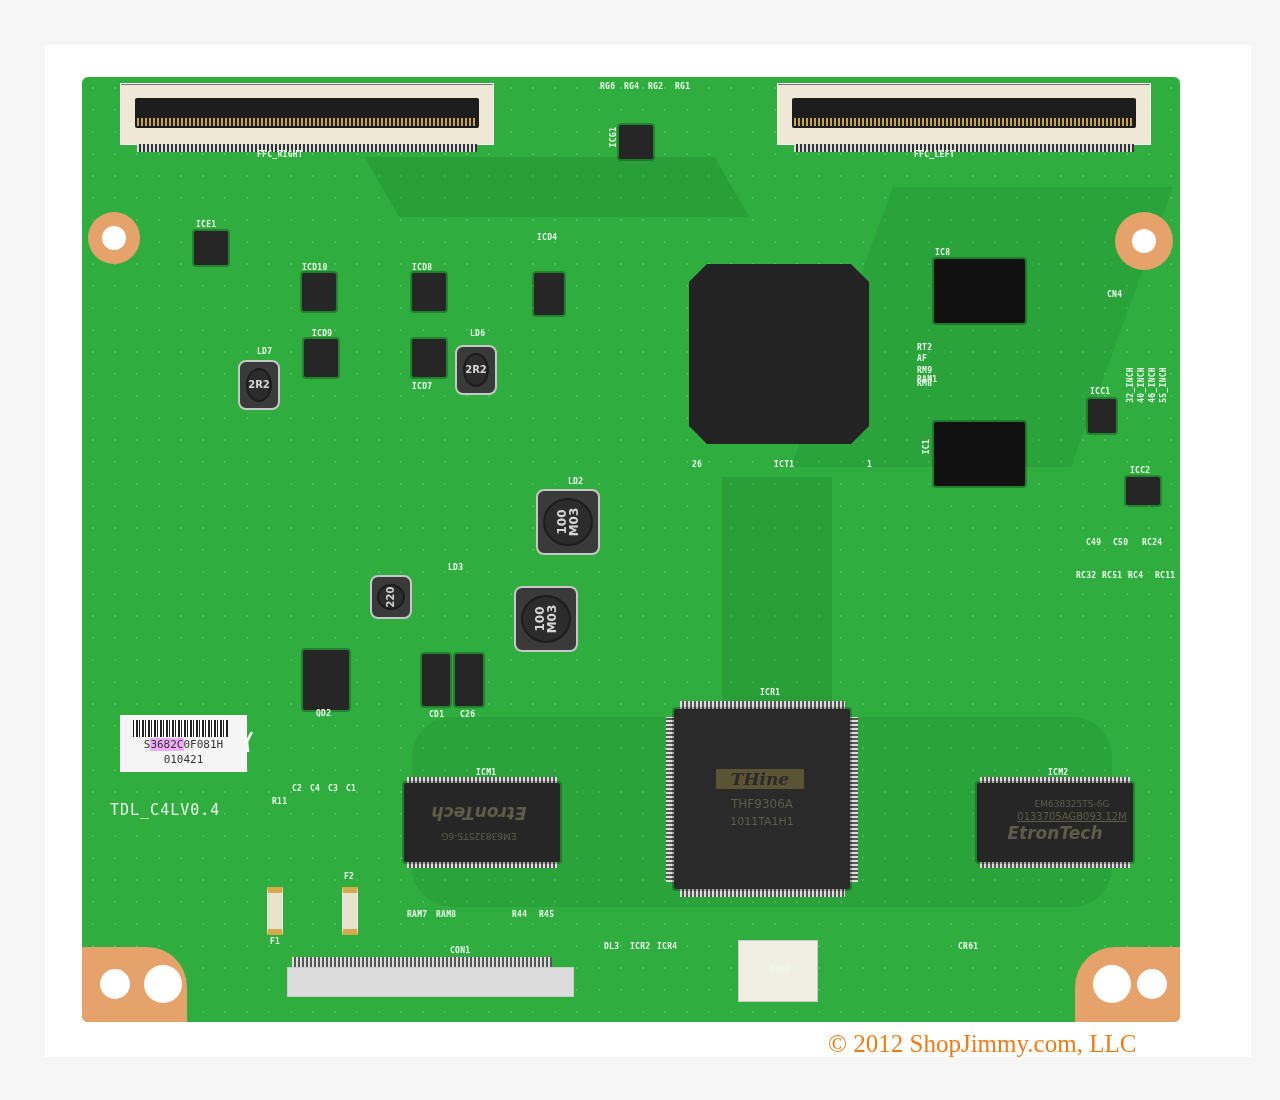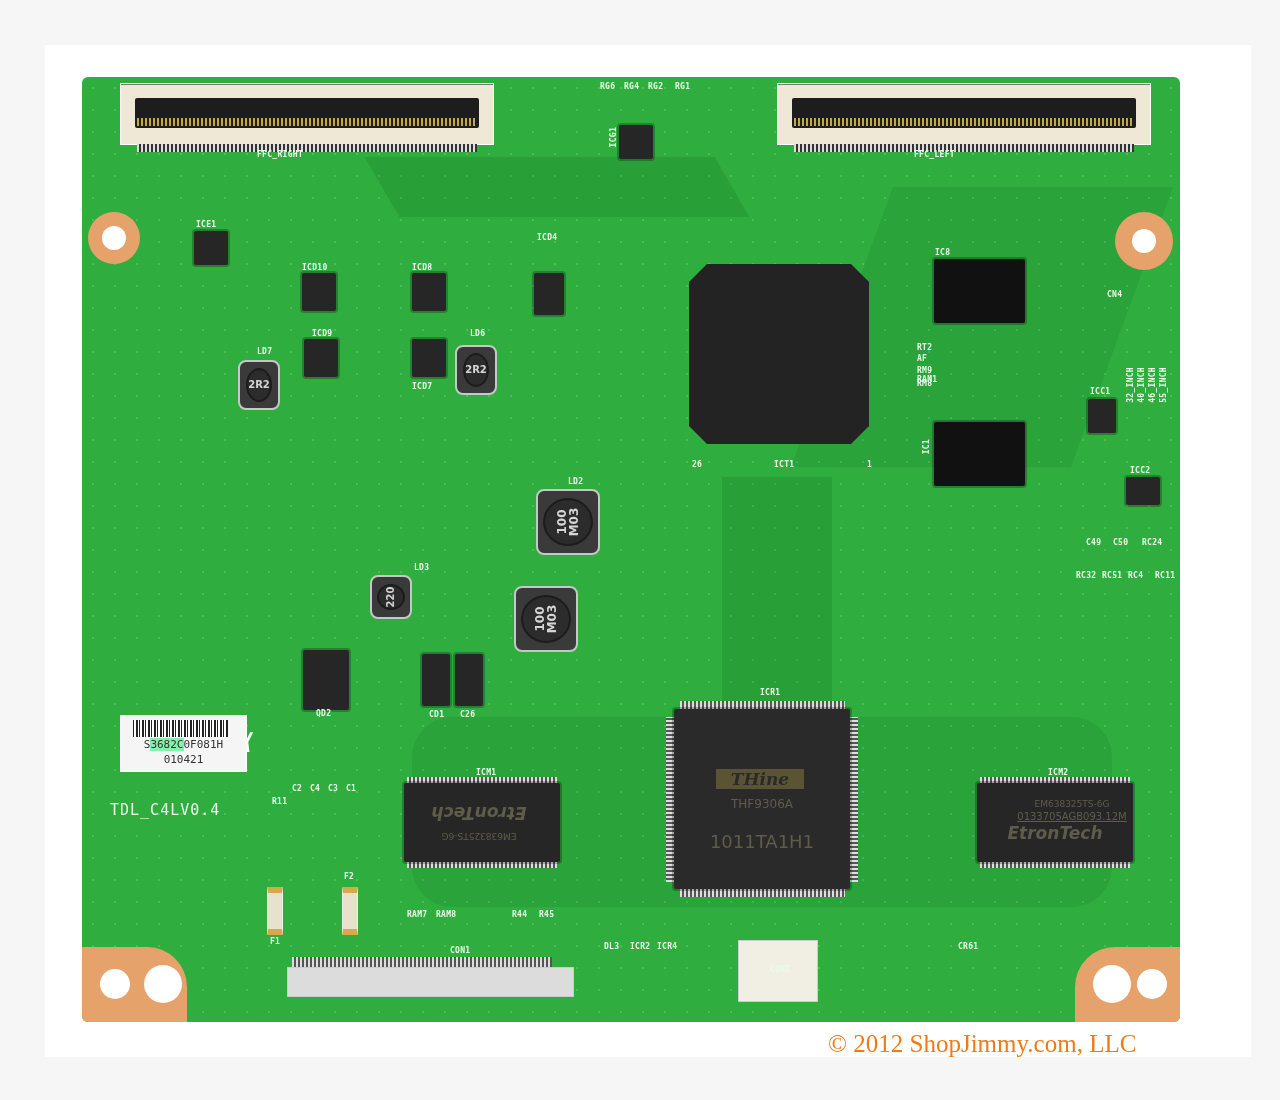--- a/index.html
+++ b/index.html
@@ -21,21 +21,21 @@
   .chip-text{position:absolute;color:#5d5d4a;font-family:"DejaVu Sans",sans-serif;text-align:center;white-space:nowrap;}
   .inductor{position:absolute;background:#3a3a3a;border-radius:8px;border:2px solid #c7c7c7;}
   .inductor .core{position:absolute;left:6px;top:6px;right:6px;bottom:6px;border-radius:50%;background:#2c2c2c;border:2px solid #1c1c1c;
     color:#d5d5d5;font-family:"DejaVu Sans",sans-serif;font-weight:bold;display:flex;align-items:center;justify-content:center;text-align:center;line-height:1;}
   .hole-pad{position:absolute;background:#e6a26b;border-radius:50%;}
   .hole{position:absolute;background:#fff;border-radius:50%;}
   .smd{position:absolute;background:#b8a08a;border:1px solid #eee;}
   .label-sticker{position:absolute;left:120px;top:715px;width:125px;height:55px;background:#f5f5f5;border:1px solid #fff;}
   .barcode{position:absolute;left:12px;top:4px;width:95px;height:17px;background:repeating-linear-gradient(90deg,#222 0 1px,#fff 1px 3px,#222 3px 5px,#fff 5px 6px);}
   .sticker-line{position:absolute;left:0;width:125px;text-align:center;font-size:11px;color:#333;}
-  .hl{background:#86efac;color:#333;}
+  .hl{background:#f0abfc;color:#333;}
   .watermark{position:absolute;left:828px;top:1030px;color:#f07b16;font-family:Liberation Serif, serif;font-size:25px;white-space:nowrap;}
   .trace{position:absolute;background:rgba(20,110,35,.45);}
   .con2{position:absolute;background:#f1eee4;border:1px solid #ccc;}
 </style>
 </head>
 <body>
 
 <div class="photo-bg"></div>
 
 <div class="board">
@@ -125,38 +125,38 @@
     </div>
   <span class="silk" style="left:486px;top:400px;">LD2</span>
   <div class="inductor" style="left:432px;top:509px;width:60px;height:62px;">
       <div class="core" style="font-size:12px;white-space:pre;transform:rotate(-90deg);">100
 M03</div>
     </div>
 
   <div class="inductor" style="left:288px;top:498px;width:38px;height:40px;">
       <div class="core" style="font-size:10px;transform:rotate(-90deg);">220</div>
     </div>
-  <span class="silk" style="left:284px;top:486px;padding-left:48px;">LD3</span>
+  <span class="silk" style="left:318px;top:486px;padding-left:48px;">LD3</span>
 
   <div class="chip" style="left:221px;top:573px;width:46px;height:60px;"></div>
   <span class="silk" style="left:234px;top:632px;">QD2</span>
 
   <div class="chip" style="left:340px;top:577px;width:28px;height:52px;"></div>
   <span class="silk" style="left:347px;top:633px;">CD1</span>
   <div class="chip" style="left:373px;top:577px;width:28px;height:52px;"></div>
   <span class="silk" style="left:378px;top:633px;">C26</span>
 
   <div class="qfp-pins" style="left:598px;top:624px;width:165px;height:8px;"></div>
   <div class="qfp-pins" style="left:598px;top:812px;width:165px;height:8px;"></div>
   <div class="qfp-pins v" style="left:584px;top:640px;width:8px;height:165px;"></div>
   <div class="qfp-pins v" style="left:768px;top:640px;width:8px;height:165px;"></div>
   <div class="chip" style="left:592px;top:632px;width:176px;height:180px;background:#2a2a2a;">
     <div class="chip-text" style="left:42px;top:60px;width:88px;background:#5a5334;color:#2a2a2a;font-style:italic;font-weight:bold;font-size:17px;font-family:'DejaVu Serif',serif;">THine</div>
     <div class="chip-text" style="left:0;top:88px;width:176px;font-size:12px;">THF9306A</div>
-    <div class="chip-text" style="left:0;top:106px;width:176px;font-size:18px;margin-top:16px;">1011TA1H1</div>
+    <div class="chip-text" style="left:0;top:106px;width:176px;font-size:11px;">1011TA1H1</div>
   </div>
   <span class="silk" style="left:678px;top:611px;">ICR1</span>
 
   <div class="qfp-pins" style="left:325px;top:700px;width:150px;height:6px;"></div>
   <div class="qfp-pins" style="left:325px;top:785px;width:150px;height:6px;"></div>
   <div class="chip" style="left:322px;top:706px;width:156px;height:79px;">
     <div class="chip-text" style="left:10px;top:20px;width:130px;font-size:17px;font-weight:bold;font-style:italic;transform:rotate(180deg);">EtronTech</div>
     <div class="chip-text" style="left:10px;top:48px;width:130px;font-size:9px;transform:rotate(180deg);">EM638325TS-6G</div>
   </div>
   <span class="silk" style="left:394px;top:691px;">ICM1</span>

